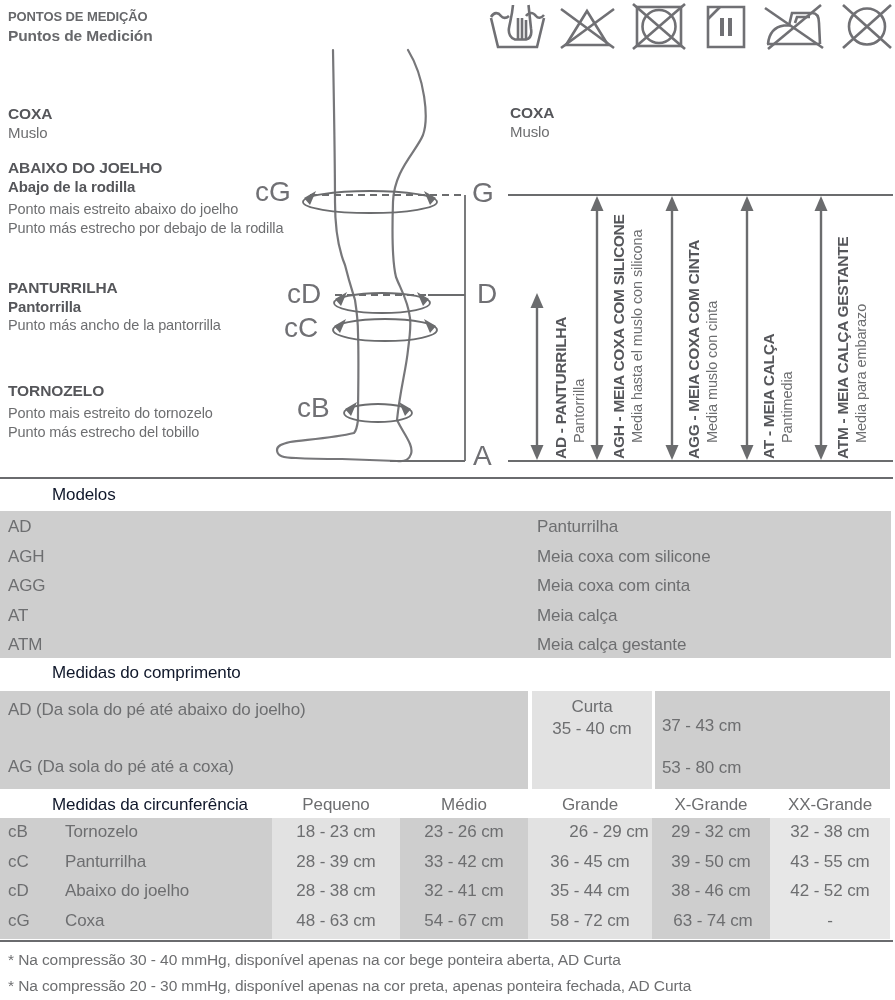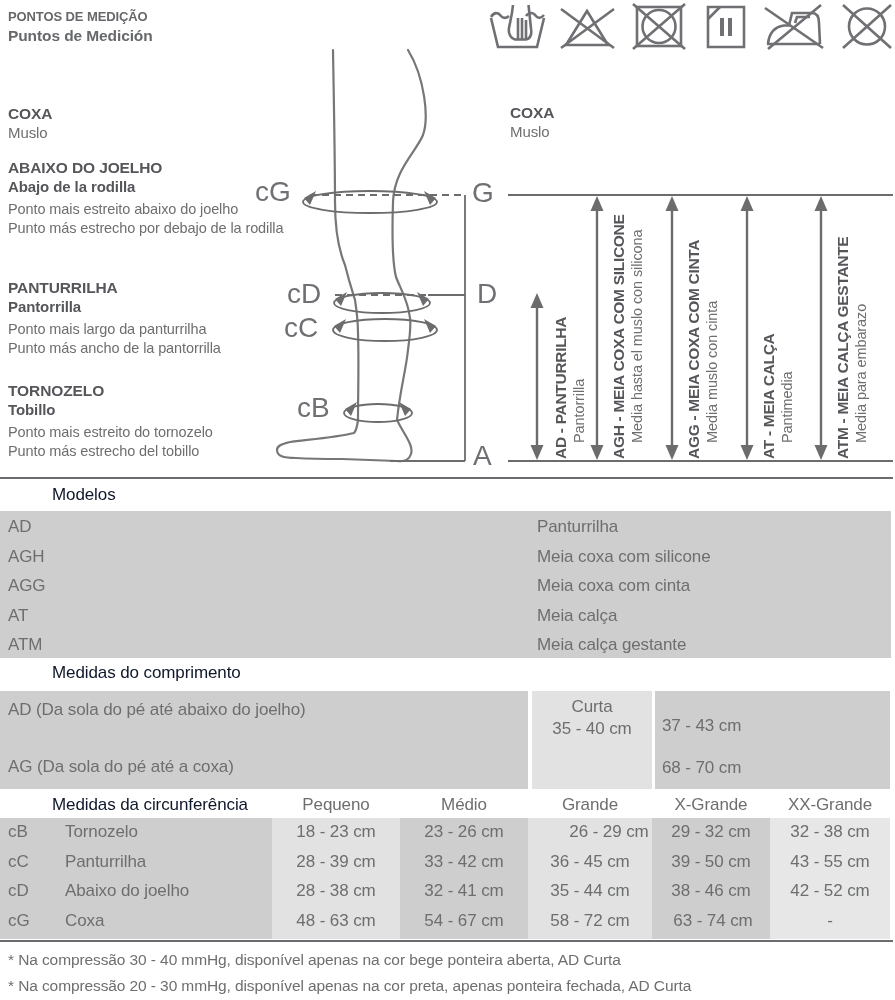--- a/index.html
+++ b/index.html
@@ -118,27 +118,25 @@
 <div class="abs" style="left:8px;top:158px;">
   <div class="lbl-pt">ABAIXO DO JOELHO</div>
   <div class="lbl-es">Abajo de la rodilla</div>
   <div class="lbl-desc" style="margin-top:4px;">Ponto mais estreito abaixo do joelho</div>
   <div class="lbl-desc">Punto más estrecho por debajo de la rodilla</div>
 </div>
 
 <div class="abs" style="left:8px;top:278px;">
   <div class="lbl-pt">PANTURRILHA</div>
   <div class="lbl-es">Pantorrilla</div>
-  <div class="lbl-desc" style="margin-top:4px;">Ponto mais largo da panturrilha</div>
   <div class="lbl-desc">Punto más ancho de la pantorrilla</div>
 </div>
 
 <div class="abs" style="left:8px;top:381px;">
   <div class="lbl-pt">TORNOZELO</div>
-  <div class="lbl-es">Tobillo</div>
   <div class="lbl-desc" style="margin-top:4px;">Ponto mais estreito do tornozelo</div>
   <div class="lbl-desc">Punto más estrecho del tobillo</div>
 </div>
 
 <svg class="abs" style="left:250px;top:48px;" width="250" height="425" viewBox="0 0 250 425">
   <g fill="none" stroke="#77777a" stroke-width="2.2" stroke-linecap="round">
     <path d="M 83,2 C 84,60 85,110 85,154 C 85,185 90,205 95,217
       C 100,237 103,245 105,252 C 107,265 108,275 108,285
       C 109,315 108,345 108,372 C 107,380 106,383 104,385
       C 84,390 52,392 40,394 C 31,396 27,398 27,402 C 27,408 33,410 46,410
@@ -255,21 +253,21 @@
 <div class="abs sec-head" style="left:8px;top:663px;">Medidas do comprimento</div>
 <div class="abs shade-med" style="left:0;top:691px;width:528px;height:98px;"></div>
 <div class="abs shade-light" style="left:532px;top:691px;width:120px;height:98px;"></div>
 <div class="abs shade-med" style="left:655px;top:691px;width:235px;height:98px;"></div>
 
 <div class="abs cell" style="left:8px;top:700px;">AD (Da sola do pé até abaixo do joelho)</div>
 <div class="abs cell ctr" style="left:532px;top:697px;width:120px;">Curta</div>
 <div class="abs cell ctr" style="left:532px;top:719px;width:120px;">35 - 40 cm</div>
 <div class="abs cell" style="left:662px;top:716px;">37 - 43 cm</div>
 <div class="abs cell" style="left:8px;top:757px;">AG (Da sola do pé até a coxa)</div>
-<div class="abs cell" style="left:662px;top:758px;">68 - 70 cm</div>
+<div class="abs cell" style="left:662px;top:758px;">53 - 80 cm</div>
 
 <div class="abs sec-head" style="left:8px;top:795px;">Medidas da circunferência</div>
 <div class="abs cell ctr" style="left:272px;top:795px;width:128px;">Pequeno</div>
 <div class="abs cell ctr" style="left:400px;top:795px;width:128px;">Médio</div>
 <div class="abs cell ctr" style="left:528px;top:795px;width:124px;">Grande</div>
 <div class="abs cell ctr" style="left:652px;top:795px;width:118px;">X-Grande</div>
 <div class="abs cell ctr" style="left:770px;top:795px;width:120px;">XX-Grande</div>
 
 <div class="abs shade-med" style="left:0;top:818px;width:272px;height:121px;"></div>
 <div class="abs shade-light" style="left:272px;top:818px;width:128px;height:121px;"></div>

